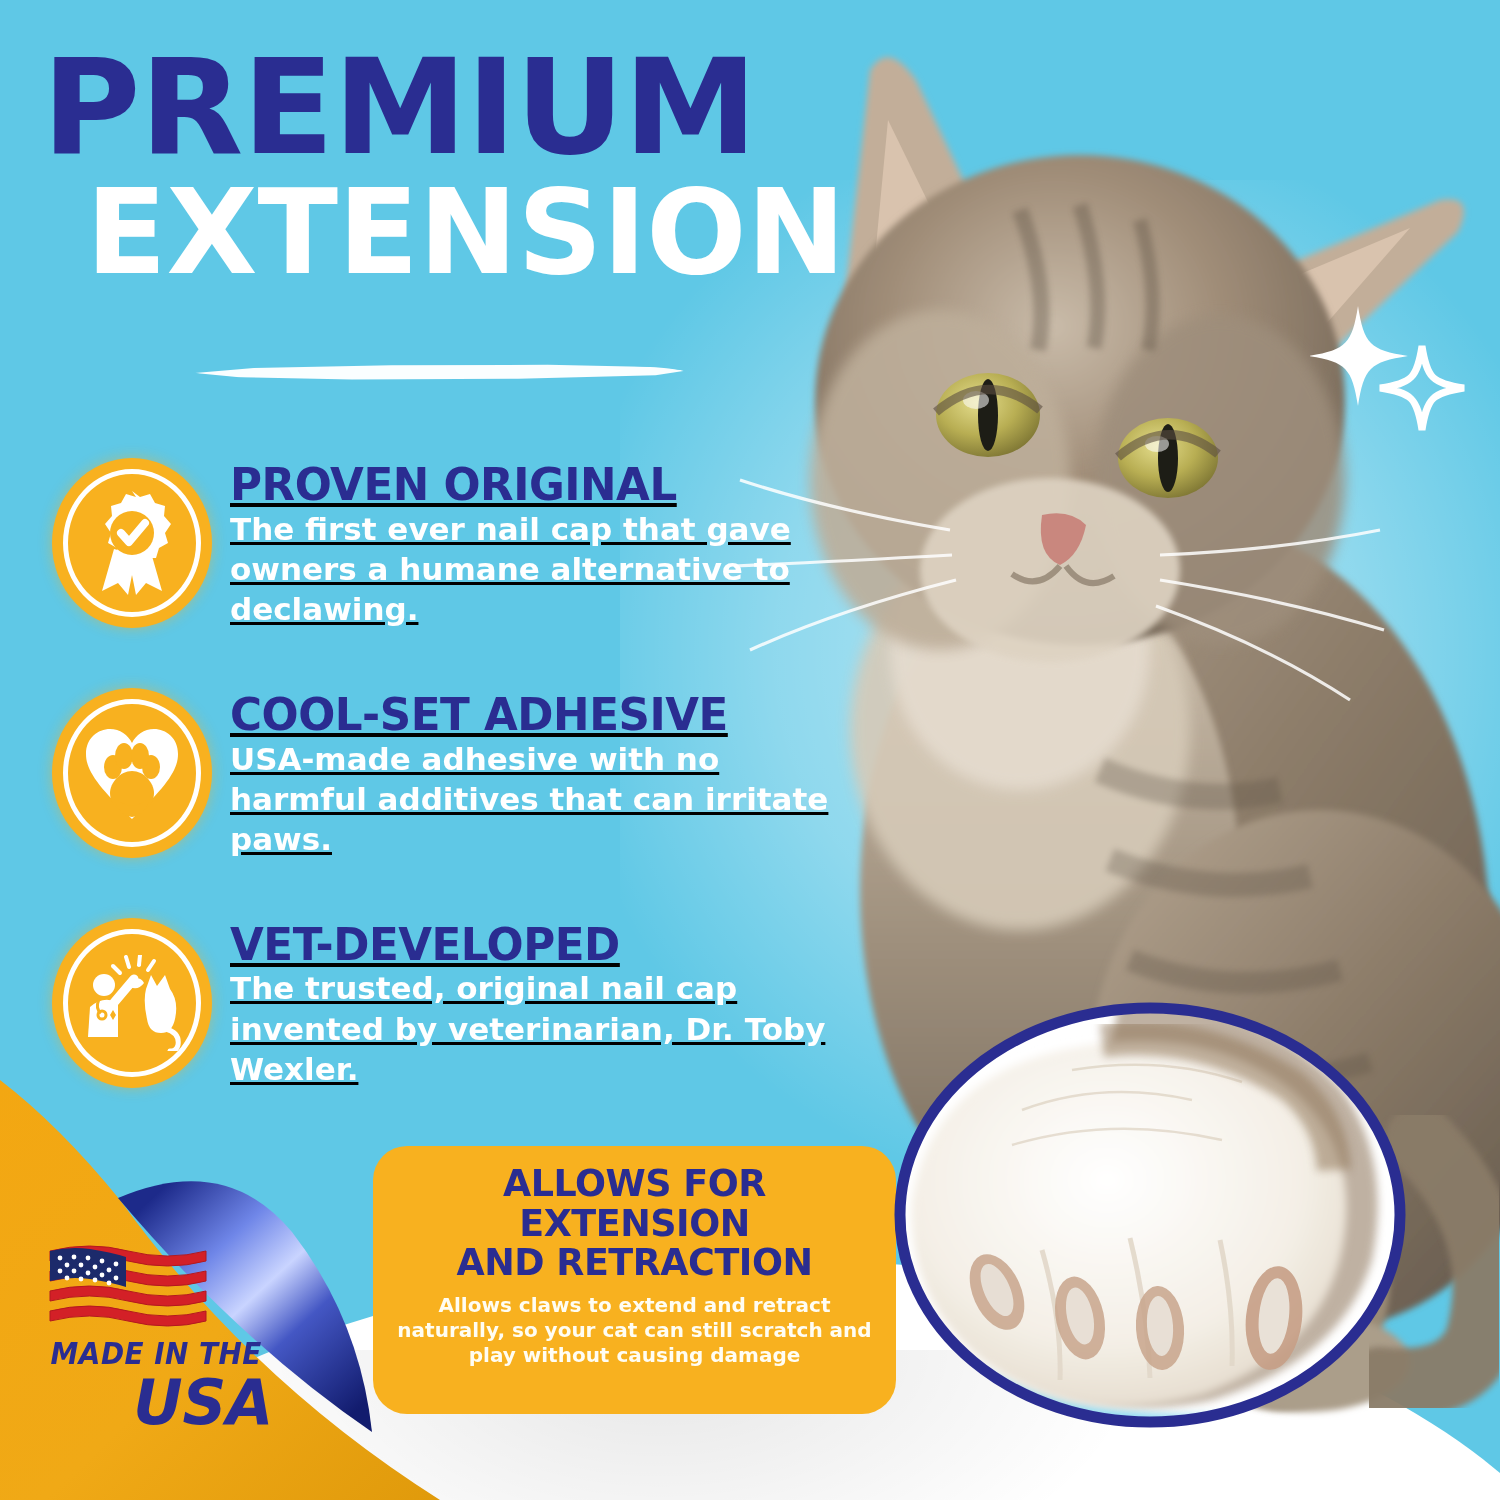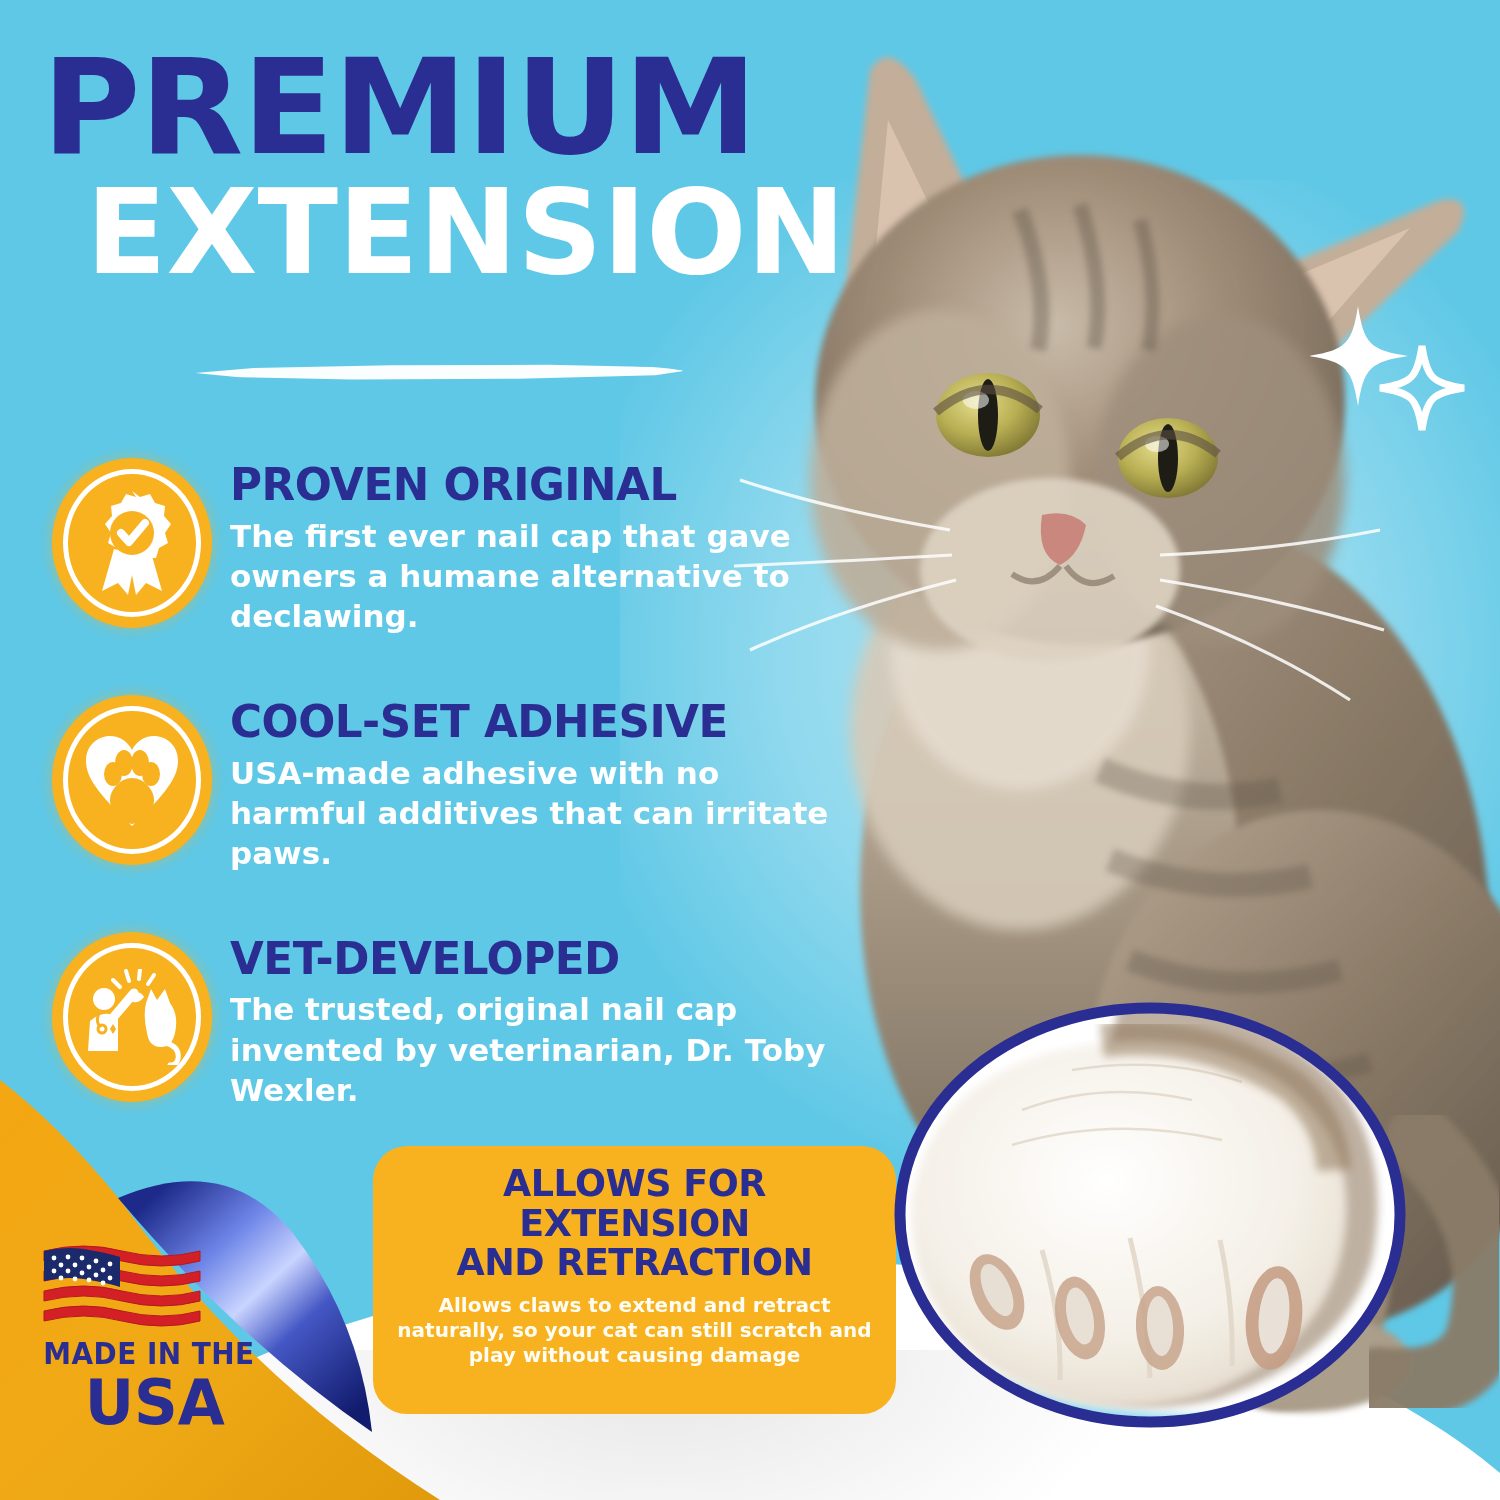--- a/index.html
+++ b/index.html
@@ -39,21 +39,21 @@
     position:absolute;left:195px;top:362px;width:490px;height:20px;
     background:#ffffff;
     border-radius:50%/50%;
     clip-path:polygon(0% 55%, 12% 30%, 40% 16%, 72% 14%, 96% 26%, 100% 44%, 94% 66%, 66% 84%, 32% 88%, 9% 76%);
     opacity:.97;
     filter:blur(.4px);
   }
 
   
   .features{position:absolute;left:52px;top:458px;width:810px;}
-  .feature{display:flex;align-items:flex-start;margin-bottom:58px;}
+  .feature{display:flex;align-items:flex-start;margin-bottom:58px;text-decoration:underline;}
   .badge{
     flex:0 0 auto;width:160px;height:170px;position:relative;margin-right:18px;
   }
   .badge .ring{
     position:absolute;inset:0;border-radius:50%;
     background:#f8b11f;
     box-shadow:0 0 14px rgba(248,177,31,.45);
   }
   .badge .ring::after{
     content:"";position:absolute;inset:11px;border-radius:50%;
@@ -64,21 +64,21 @@
   .fhead{
     font-family:"DejaVu Sans", sans-serif;
     font-weight:bold;font-size:45px;line-height:1.02;
     color:#2a2d91;letter-spacing:-.5px;
     transform:scaleX(.97);transform-origin:left center;
     white-space:nowrap;
   }
   .fbody{
     font-family:"DejaVu Sans", sans-serif;
     font-weight:bold;font-size:31px;line-height:1.30;
-    color:#ffffff;margin-top:8px;max-width:600px;
+    color:#ffffff;margin-top:1px;max-width:600px;
   }
 
   
   .callout{
     position:absolute;left:373px;top:1146px;width:523px;height:268px;
     background:#f8b11f;border-radius:34px;
     padding:18px 22px 16px 22px;box-sizing:border-box;text-align:center;
     z-index:6;
   }
   .co-head{
@@ -100,21 +100,21 @@
   .floor-shade{
     position:absolute;left:110px;bottom:-150px;width:1100px;height:300px;
     background:radial-gradient(ellipse at 50% 0%, rgba(0,0,0,.10) 0%, rgba(0,0,0,0) 62%);
     z-index:3;pointer-events:none;
   }
 
   
   .peel-wrap{position:absolute;left:0;bottom:0;width:440px;height:420px;z-index:7;}
 
   
-  .usa{position:absolute;left:42px;bottom:66px;width:230px;z-index:9;text-align:center;}
+  .usa{position:absolute;left:48px;bottom:66px;width:230px;z-index:9;text-align:right;font-style:italic;}
   .usa .flag{width:160px;height:92px;display:block;margin-bottom:12px;}
   .usa-l1{
     font-family:"DejaVu Sans", sans-serif;font-weight:bold;font-size:30px;
     color:#2a2d91;letter-spacing:.5px;line-height:1;transform:scaleX(.93);transform-origin:left;
   }
   .usa-l2{
     font-family:"DejaVu Sans", sans-serif;font-weight:bold;font-size:62px;
     color:#2a2d91;letter-spacing:0px;line-height:1.02;margin-top:2px;
     transform:scaleX(.98);transform-origin:left;
   }

